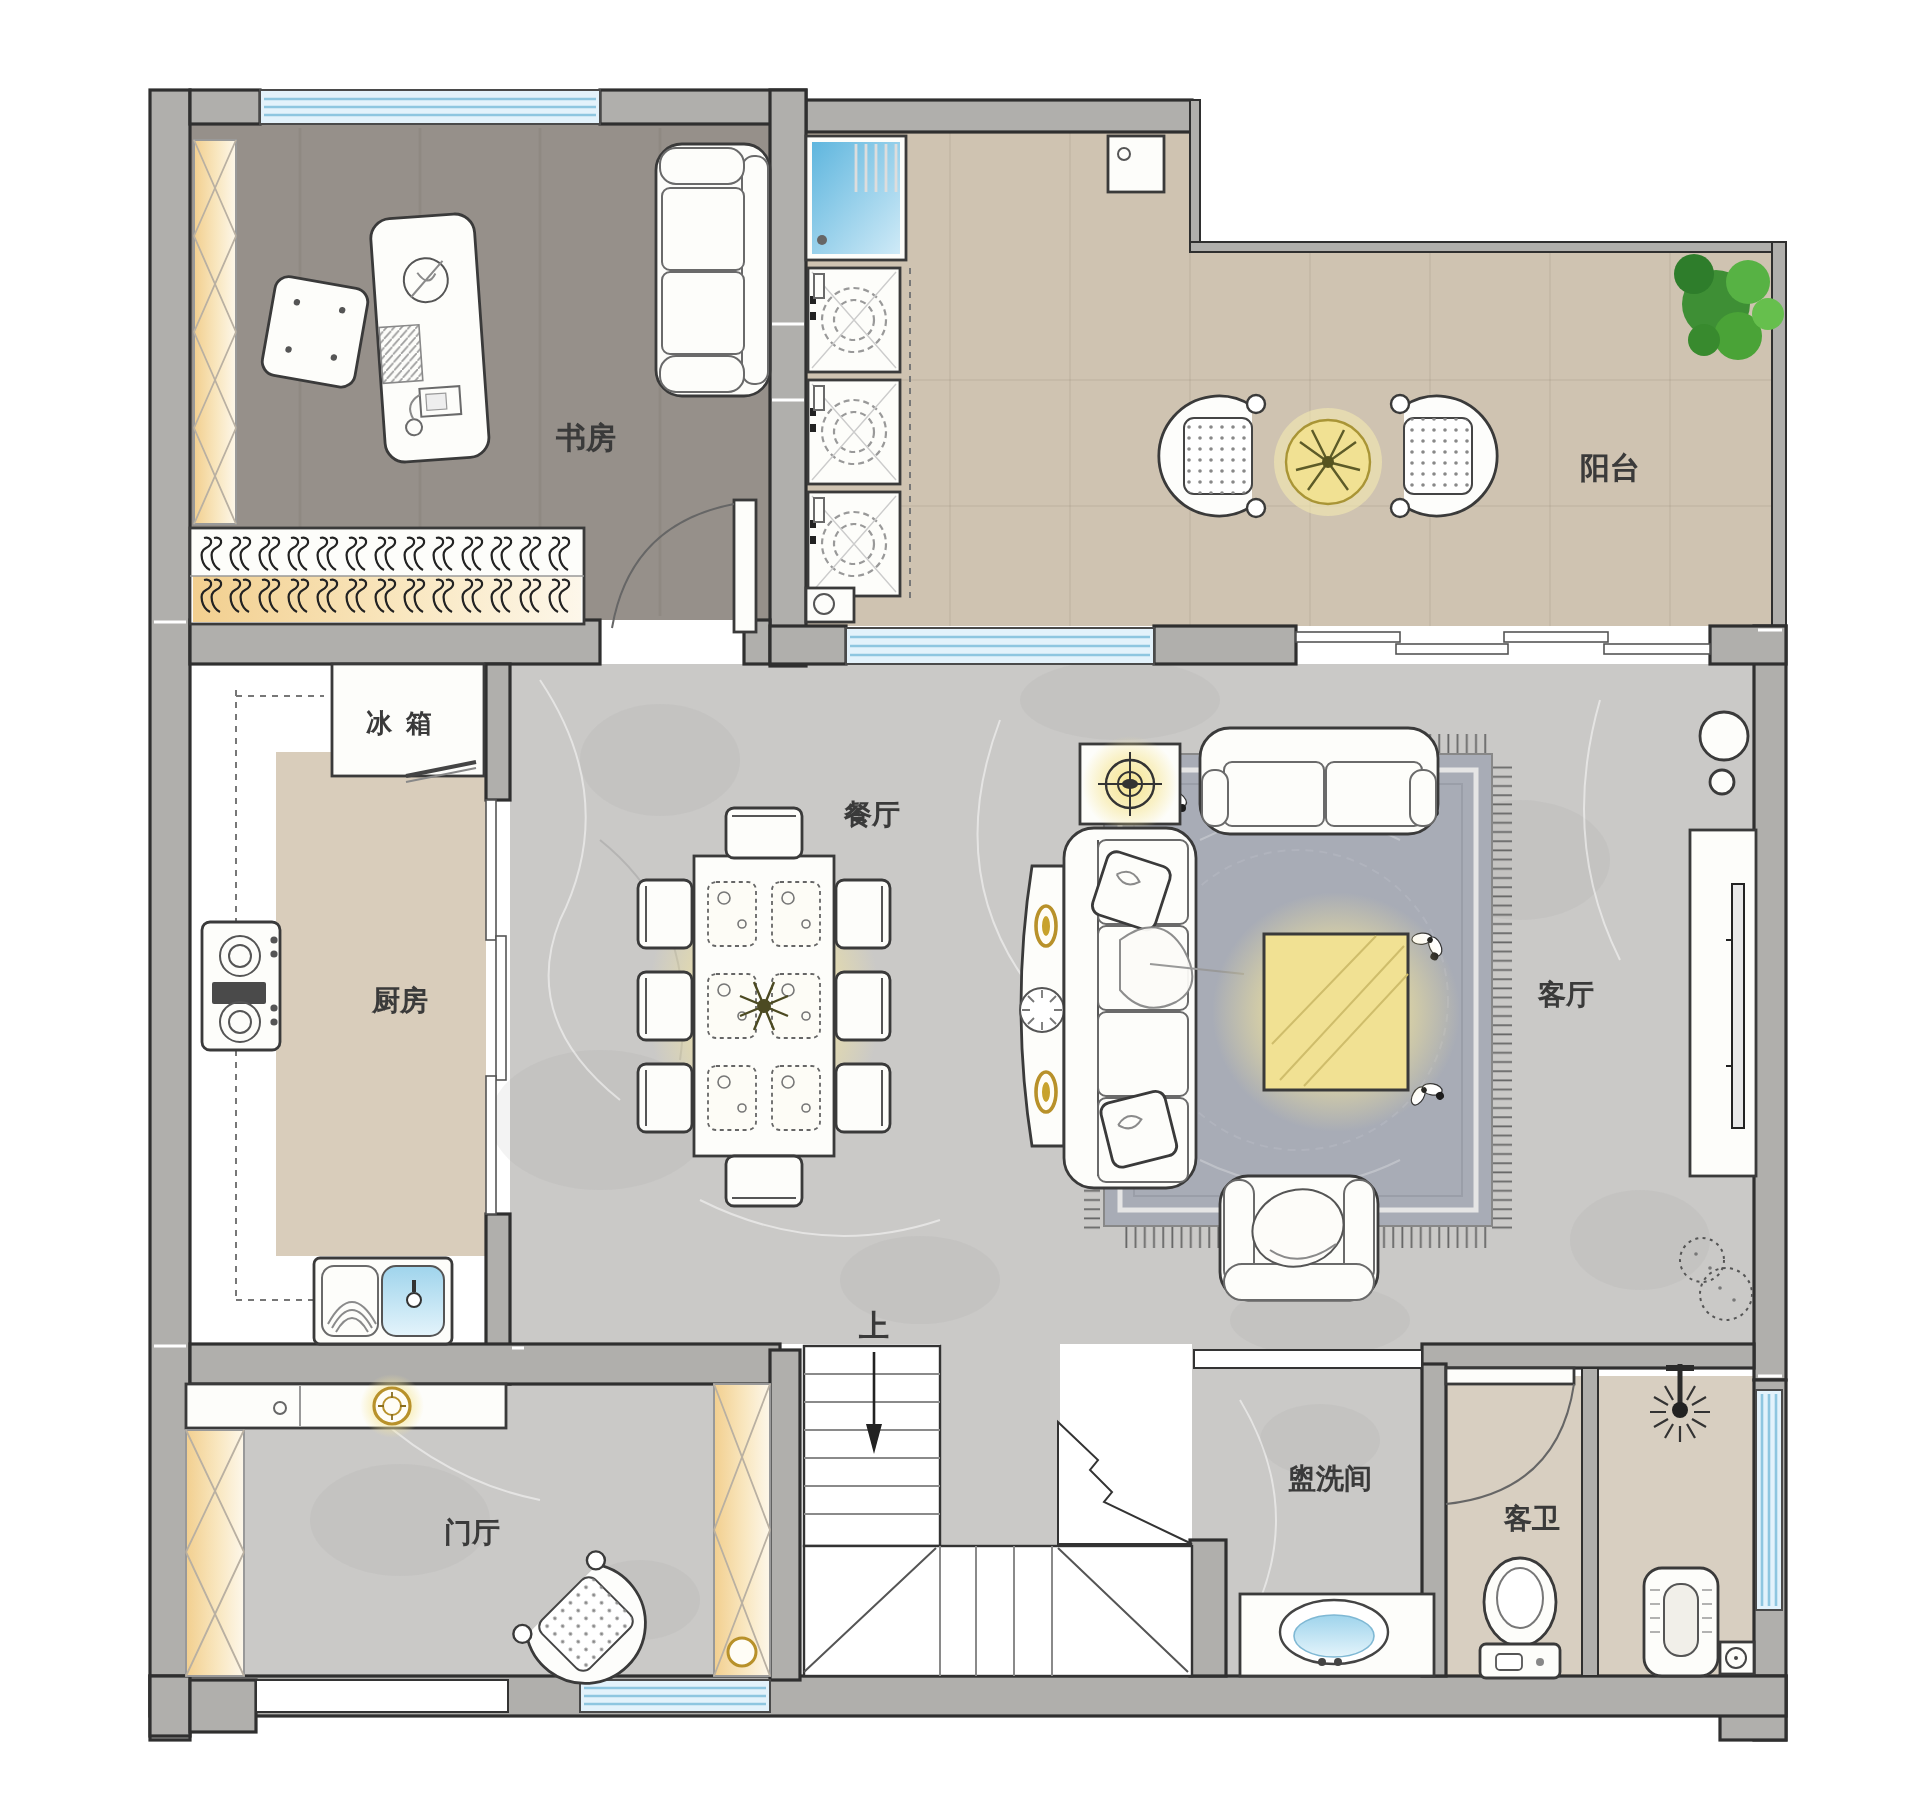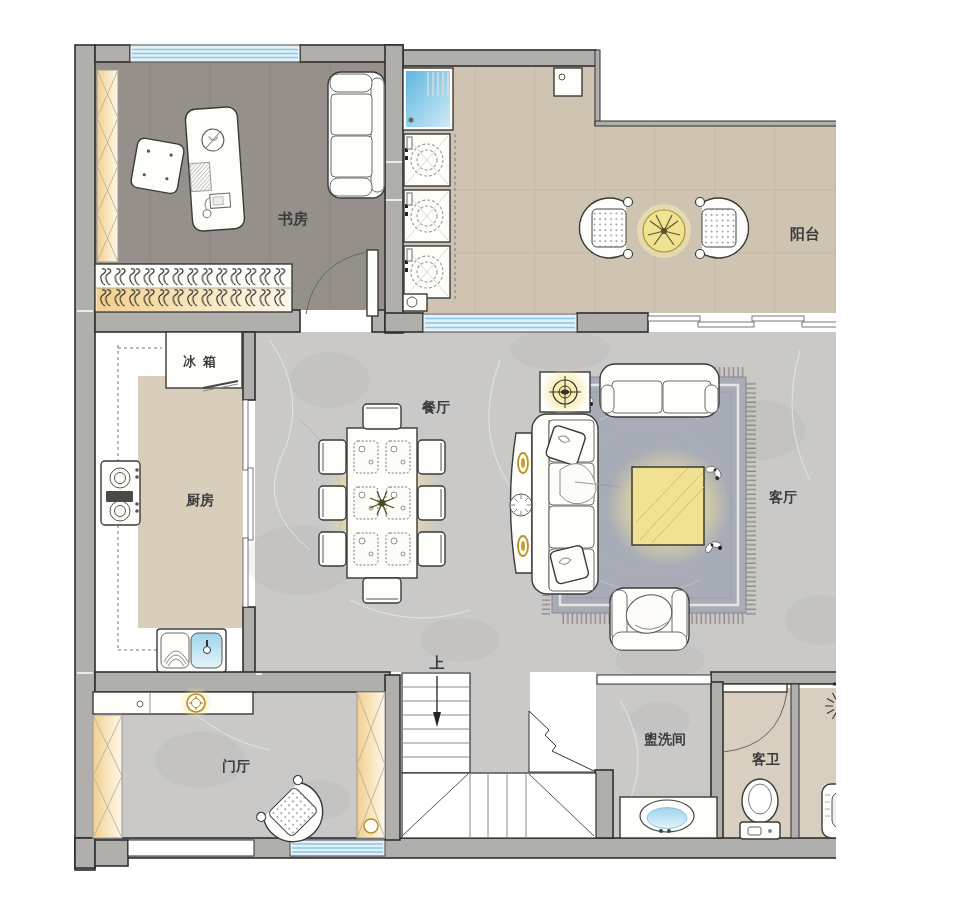--- a/index.html
+++ b/index.html
@@ -1,16 +1,16 @@
 <!DOCTYPE html>
 <html style="--wall: #b0afac; --wallStroke: #2f2f2f; --windowFill: #e3f2fb; --windowLine: #8ec6e0; --floorMarble: #cac9c7; --floorStudy: #96908a; --floorBalcony: #cfc3b1; --floorKitchen: #d9cdbb; --floorBath: #d8cfc1; --accentYellow: #f1e193; --glowYellow: #f6e387; --amber: #f5d898; --gold: #b8912a; --rug: #a8acb6; --plantGreen: #46993b; --labelColor: #3a3a3a;"><head>
 <meta charset="utf-8">
 <style>
   html,body{margin:0;padding:0;background:#ffffff;}
-  .stage{position:relative;width:836px;height:909px;background:#fff;overflow:hidden;
+  .stage{position:relative;width:960px;height:909px;background:#fff;overflow:hidden;
          font-family:"Liberation Sans","DejaVu Sans",sans-serif;}
   svg{position:absolute;left:0;top:0;}
   
   .wall{fill:var(--wall);stroke:var(--wallStroke);stroke-width:1.6;}
   .wallt{fill:var(--wall);stroke:var(--wallStroke);stroke-width:1;}
   .joint{stroke:#ffffff;stroke-width:1.6;}
   
   .win{fill:var(--windowFill);stroke:#4a4a4a;stroke-width:1;}
   .wline{stroke:var(--windowLine);stroke-width:1.3;fill:none;}
   

